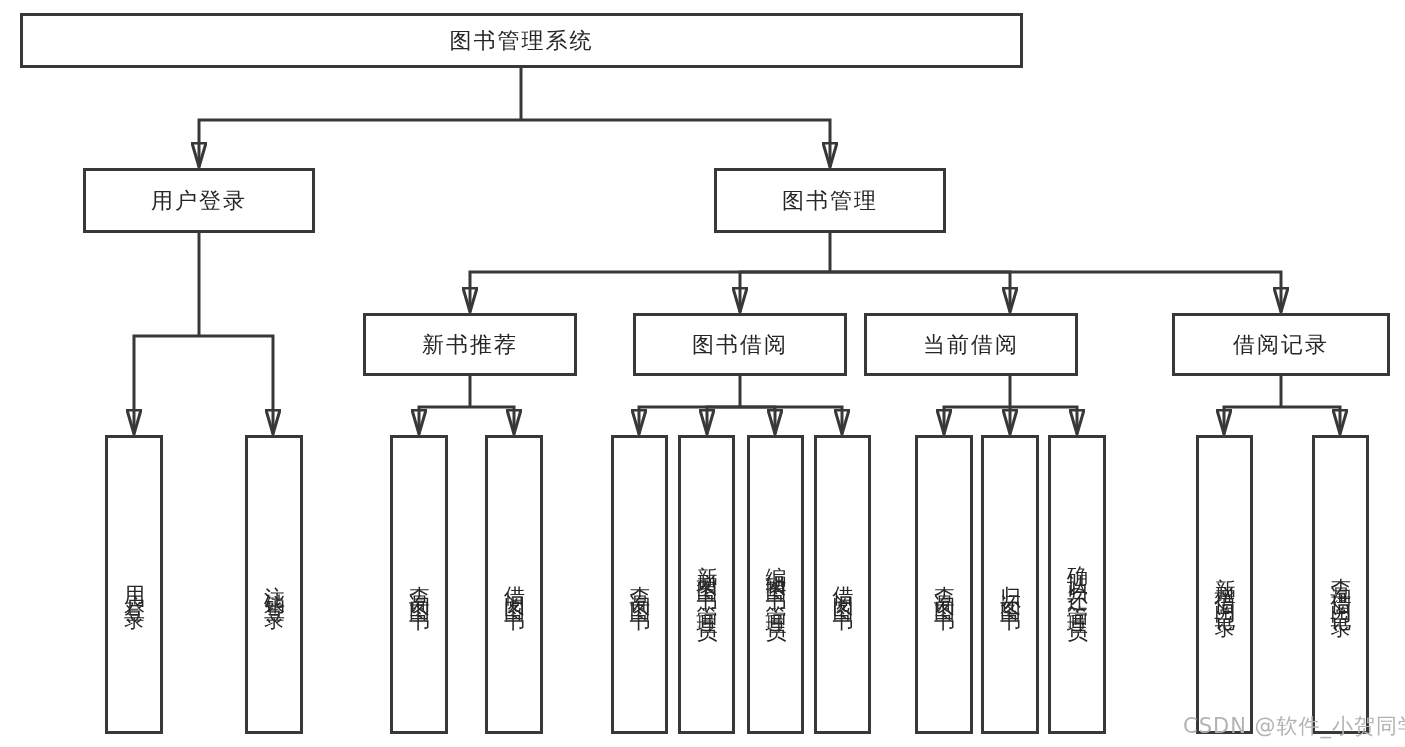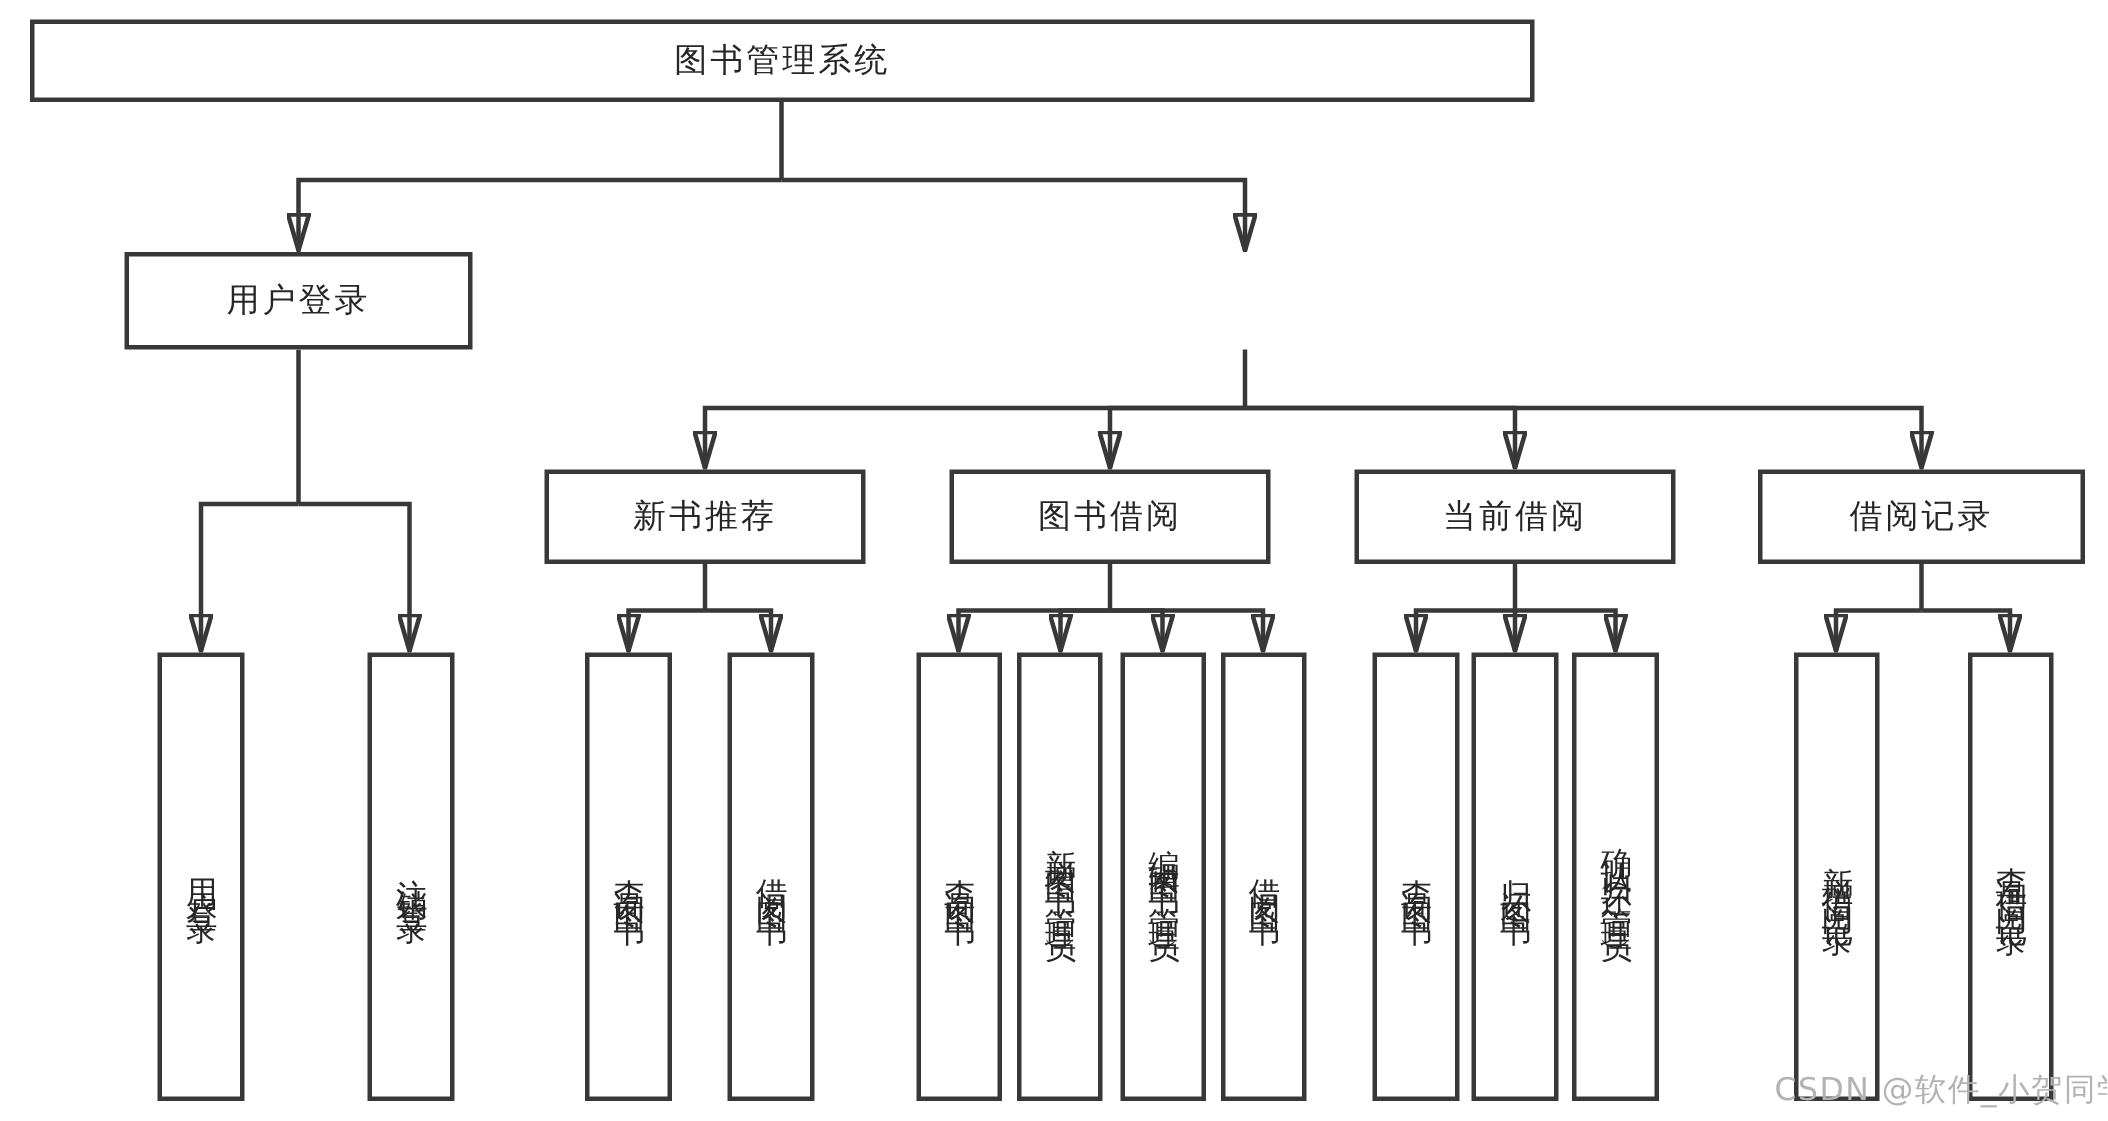--- a/index.html
+++ b/index.html
@@ -102,28 +102,31 @@
     <path d="M1281,407 H1340 V434" marker-end="url(#arrow)"></path>
   </svg>
 
   <div class="box hbox" style="left:20px;top:13px;width:1003px;height:55px">
     <span class="lbl">图书管理系统</span>
   </div>
 
   <div class="box hbox" style="left:83px;top:168px;width:232px;height:65px">
     <span class="lbl">用户登录</span>
   </div>
+  <div class="box hbox" style="left:714px;top:168px;width:232px;height:65px">
+    <span class="lbl">图书管理</span>
+  </div>
 
   <div class="box hbox" style="left:633px;top:313px;width:214px;height:63px">
     <span class="lbl">图书借阅</span>
   </div>
   <div class="box hbox" style="left:363px;top:313px;width:214px;height:63px">
     <span class="lbl">新书推荐</span>
   </div>
-  <div class="box hbox" style="left:903px;top:313px;width:214px;height:63px">
+  <div class="box hbox" style="left:864px;top:313px;width:214px;height:63px">
     <span class="lbl">当前借阅</span>
   </div>
   <div class="box hbox" style="left:1172px;top:313px;width:218px;height:63px">
     <span class="lbl">借阅记录</span>
   </div>
 
   <div class="box vbox" style="left:105px;top:435px;width:58px;height:299px">
     <span class="vlbl">用户登录</span>
   </div>
   <div class="box vbox" style="left:245px;top:435px;width:58px;height:299px">

